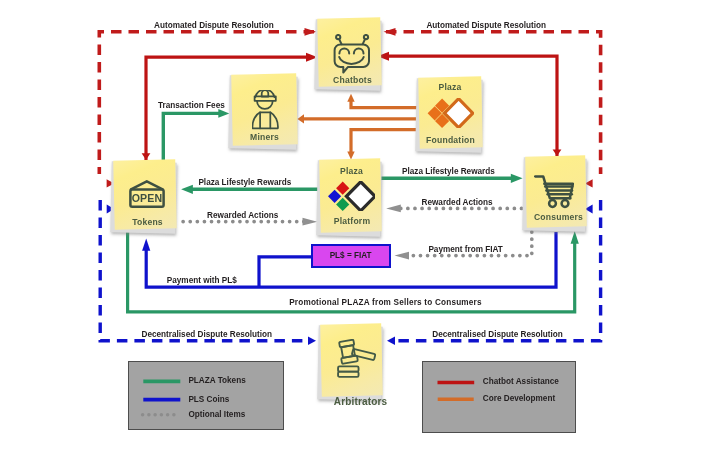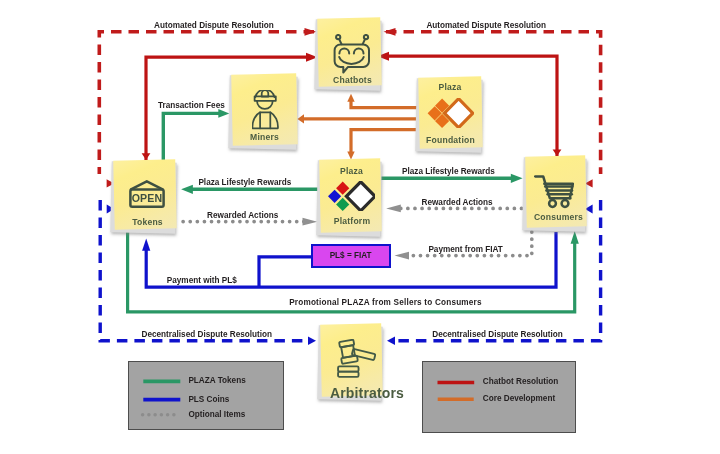--- a/index.html
+++ b/index.html
@@ -203,21 +203,21 @@
       </g>
       <g transform="rotate(-10 12 13)">
         <rect x="4.0" y="1.6" width="14.8" height="5.6" rx="1.3"></rect>
         <rect x="5.2" y="7.2" width="12.4" height="11.0"></rect>
         <rect x="3.2" y="18.2" width="16.4" height="6.0" rx="1.3"></rect>
       </g>
       <rect x="1.1" y="28.0" width="21.0" height="5.4" rx="1.4"></rect>
       <rect x="1.1" y="33.4" width="21.0" height="5.4" rx="1.4"></rect>
     </g>
   </svg>
-  <div class="ttxt" style="top:61px;font-size:14px;letter-spacing:0.15px;padding-left:9px;">Arbitrators</div>
+  <div class="ttxt" style="top:72px;font-size:10px;letter-spacing:0.15px;padding-left:9px;">Arbitrators</div>
 </div>
 
 <div class="fiatbox" style="left:310.5px;top:243.5px;width:76.2px;height:20.2px;">
   <span style="top:5.2px;font-size:8.2px;">PL$ = FIAT</span>
 </div>
 
 <div class="edgelbl" style="left:154.1px;top:20.6px;">Automated Dispute Resolution</div>
 <div class="edgelbl" style="left:426.4px;top:20.6px;">Automated Dispute Resolution</div>
 <div class="edgelbl" style="left:157.9px;top:100.7px;">Transaction Fees</div>
 <div class="edgelbl" style="left:198.4px;top:177.5px;">Plaza Lifestyle Rewards</div>
@@ -239,17 +239,17 @@
   <div class="lgtxt" style="left:59.4px;top:13.7px;">PLAZA Tokens</div>
   <div class="lgtxt" style="left:59.4px;top:33.1px;">PLS Coins</div>
   <div class="lgtxt" style="left:59.4px;top:48.2px;">Optional Items</div>
 </div>
 
 <div class="lgbox" style="left:422px;top:361px;width:151.5px;height:70px;">
   <svg class="layer" style="width:153px;height:72px;" viewBox="0 0 153 72">
     <line x1="14.5" y1="20.5" x2="51.2" y2="20.5" stroke="#bd1313" stroke-width="3.6"></line>
     <line x1="14.7" y1="37.2" x2="50.7" y2="37.2" stroke="#d36c29" stroke-width="3.4"></line>
   </svg>
-  <div class="lgtxt" style="left:59.8px;top:14.7px;">Chatbot Resolution</div>
+  <div class="lgtxt" style="left:59.8px;top:14.7px;">Chatbot Assistance</div>
   <div class="lgtxt" style="left:59.8px;top:31.7px;">Core Development</div>
 </div>
 
 </div>
 
 </body></html>

